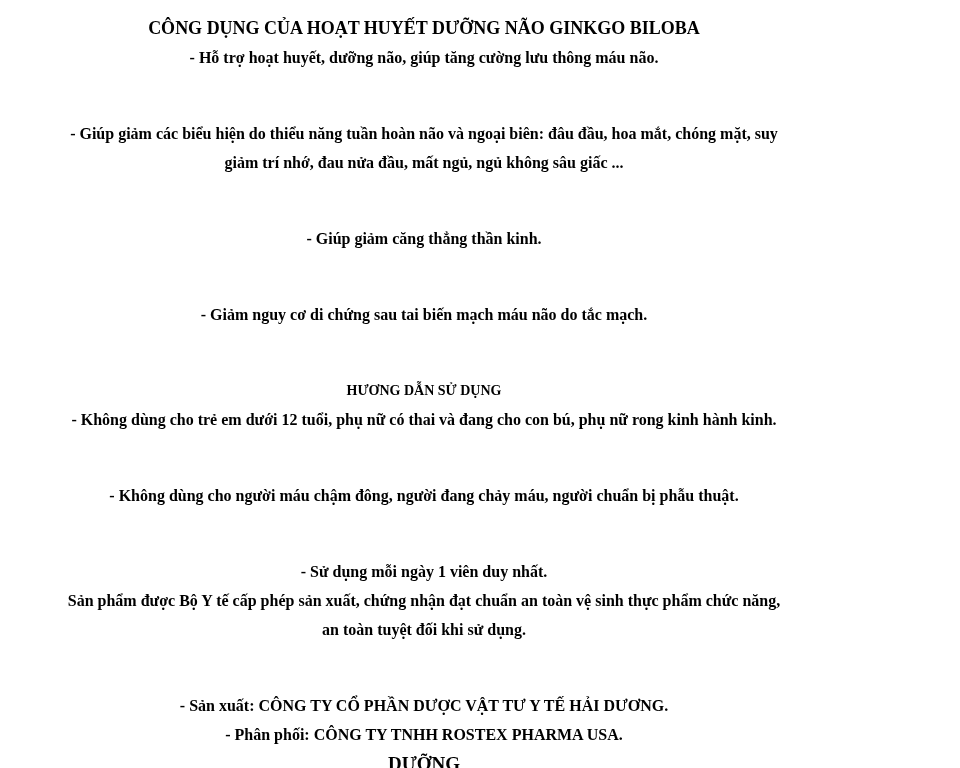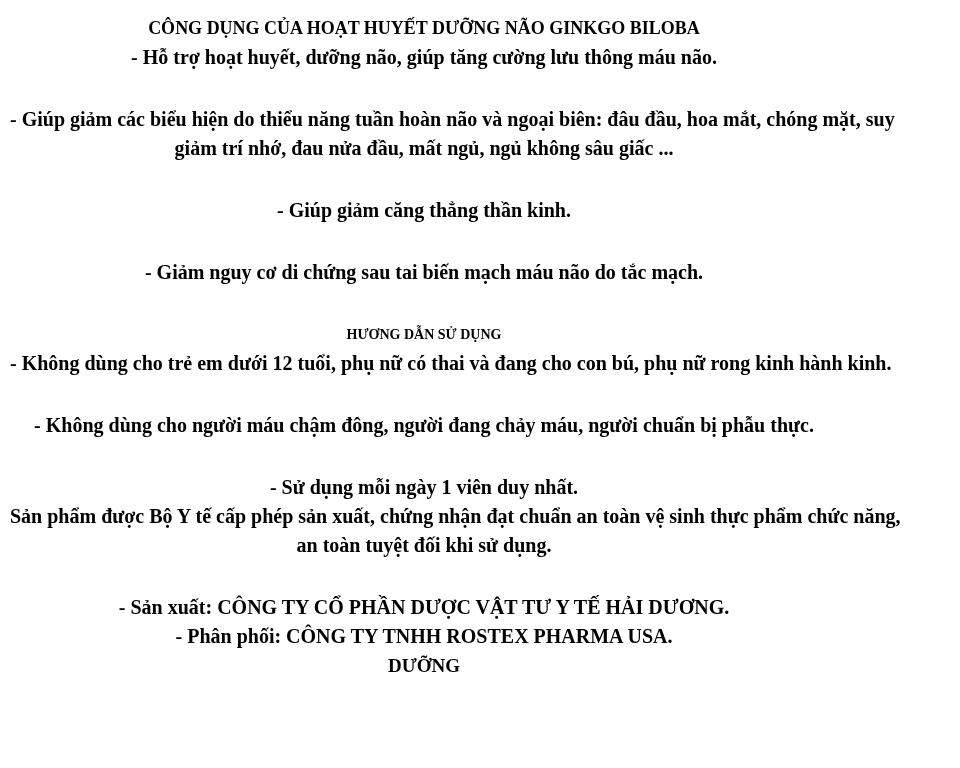--- a/index.html
+++ b/index.html
@@ -16,32 +16,32 @@
     color: #000000;
   }
   .doc {
     box-sizing: border-box;
     width: 848px;
     padding: 14px 10px 0 10px;
     text-align: center;
   }
   .line {
     margin: 0;
-    font-size: 20px;
+    font-size: 16px;
     line-height: 29px;
     white-space: nowrap;
   }
   .doc-title {
     font-size: 18px;
   }
   .section-heading {
     font-size: 14px;
   }
   .gap {
-    margin-top: 33px;
+    margin-top: 47px;
   }
   .disclaimer {
     font-size: 19px;
     line-height: 30px;
   }
 </style>
 </head>
 <body>
 
 <div class="doc">
@@ -52,21 +52,21 @@
   <p class="line gap">- Giúp giảm các biểu hiện do thiểu năng tuần hoàn não và ngoại biên: đâu đầu, hoa mắt, chóng mặt, suy</p>
   <p class="line">giảm trí nhớ, đau nửa đầu, mất ngủ, ngủ không sâu giấc ...</p>
 
   <p class="line gap">- Giúp giảm căng thẳng thần kinh.</p>
 
   <p class="line gap">- Giảm nguy cơ di chứng sau tai biến mạch máu não do tắc mạch.</p>
 
   <p class="line section-heading gap">HƯƠNG DẪN SỬ DỤNG</p>
   <p class="line">- Không dùng cho trẻ em dưới 12 tuổi, phụ nữ có thai và đang cho con bú, phụ nữ rong kinh hành kinh.</p>
 
-  <p class="line gap">- Không dùng cho người máu chậm đông, người đang chảy máu, người chuẩn bị phẫu thực.</p>
+  <p class="line gap">- Không dùng cho người máu chậm đông, người đang chảy máu, người chuẩn bị phẫu thuật.</p>
 
   <p class="line gap">- Sử dụng mỗi ngày 1 viên duy nhất.</p>
 
   <p class="line">Sản phẩm được Bộ Y tế cấp phép sản xuất, chứng nhận đạt chuẩn an toàn vệ sinh thực phẩm chức năng,</p>
   <p class="line">an toàn tuyệt đối khi sử dụng.</p>
 
   <p class="line gap">- Sản xuất: CÔNG TY CỔ PHẦN DƯỢC VẬT TƯ Y TẾ HẢI DƯƠNG.</p>
   <p class="line">- Phân phối: CÔNG TY TNHH ROSTEX PHARMA USA.</p>
   <p class="line disclaimer">DƯỠNG</p>
 

